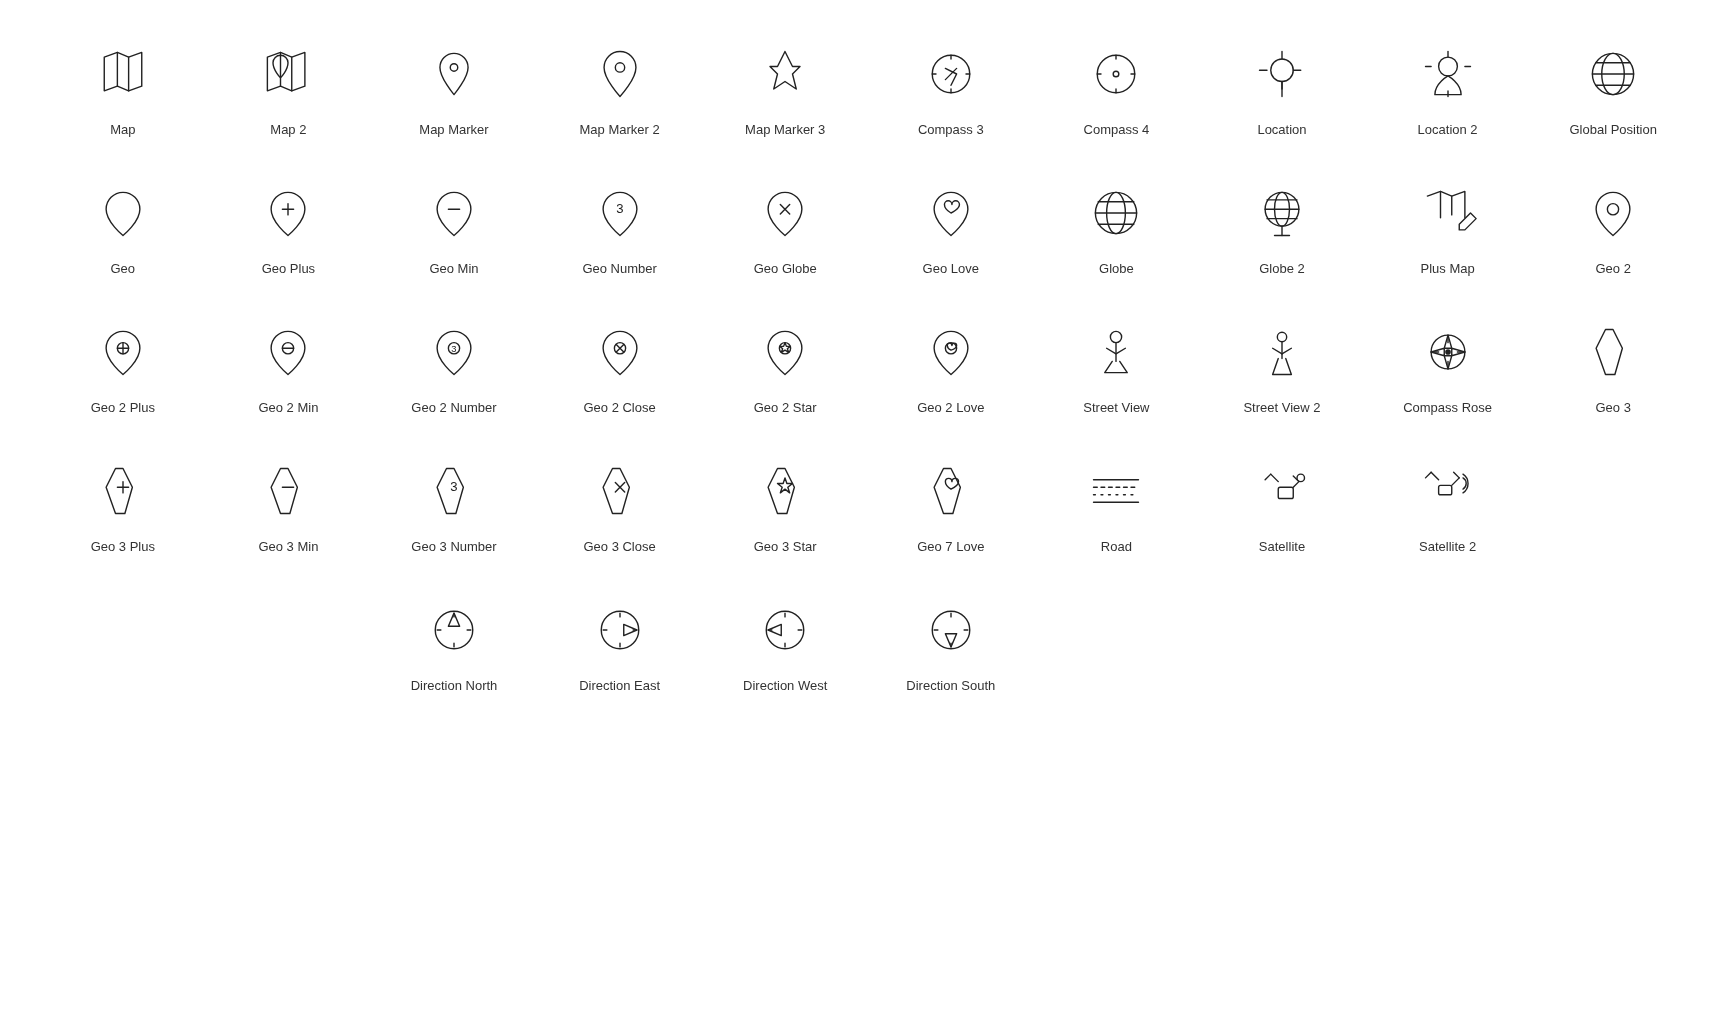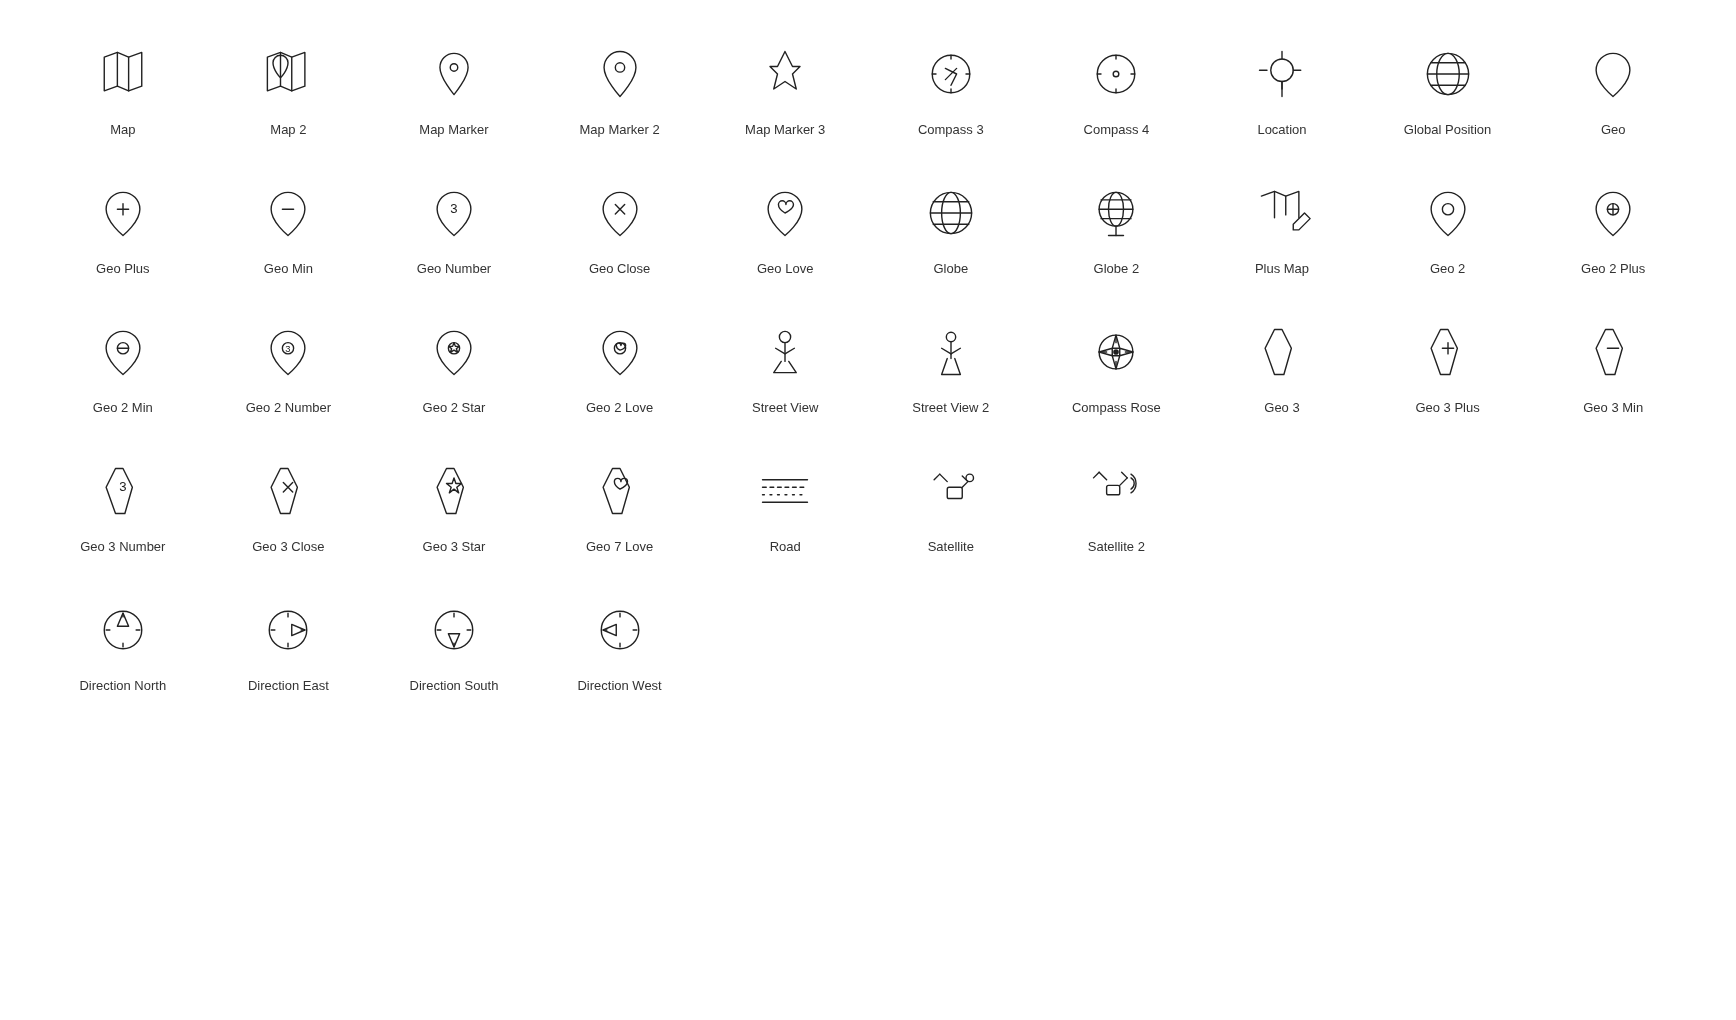--- a/index.html
+++ b/index.html
@@ -113,20 +113,33 @@
           <circle cx="32" cy="28" r="12"></circle>
           <path d="M32 16V8M32 48v-8M44 28h8M8 28h8"></path>
           <line x1="32" y1="40" x2="32" y2="56"></line>
         </svg>
       </span>
       <span class="icon-label">Location</span>
     </div>
     <div class="icon-item">
       <span>
         <svg viewBox="0 0 64 64">
+          <circle cx="32" cy="24" r="10"></circle>
+          <path d="M32 34c0 0-14 8-14 20h28c0-12-14-20-14-20z"></path>
+          <line x1="32" y1="14" x2="32" y2="8"></line>
+          <line x1="32" y1="56" x2="32" y2="50"></line>
+          <line x1="8" y1="24" x2="14" y2="24"></line>
+          <line x1="50" y1="24" x2="56" y2="24"></line>
+        </svg>
+      </span>
+      <span class="icon-label">Location 2</span>
+    </div>
+    <div class="icon-item">
+      <span>
+        <svg viewBox="0 0 64 64">
           <circle cx="32" cy="32" r="22"></circle>
           <ellipse cx="32" cy="32" rx="12" ry="22"></ellipse>
           <line x1="10" y1="32" x2="54" y2="32"></line>
           <line x1="14" y1="20" x2="50" y2="20"></line>
           <line x1="14" y1="44" x2="50" y2="44"></line>
         </svg>
       </span>
       <span class="icon-label">Global Position</span>
     </div>
     <div class="icon-item">
@@ -166,21 +179,21 @@
       <span class="icon-label">Geo Number</span>
     </div>
     <div class="icon-item">
       <span>
         <svg viewBox="0 0 64 64">
           <path d="M32 10c-9.94 0-18 8.06-18 18 0 13.5 18 28 18 28s18-14.5 18-28c0-9.94-8.06-18-18-18z"></path>
           <line x1="27" y1="23" x2="37" y2="33"></line>
           <line x1="37" y1="23" x2="27" y2="33"></line>
         </svg>
       </span>
-      <span class="icon-label">Geo Close</span>
+      <span class="icon-label">Geo Globe</span>
     </div>
     <div class="icon-item">
       <span>
         <svg viewBox="0 0 64 64">
           <path d="M32 10c-9.94 0-18 8.06-18 18 0 13.5 18 28 18 28s18-14.5 18-28c0-9.94-8.06-18-18-18z"></path>
           <path d="M32 32s-7-4-7-9a4 4 0 018 0 4 4 0 018 0c0 5-9 9-9 9z"></path>
         </svg>
       </span>
       <span class="icon-label">Geo Love</span>
     </div>
@@ -258,20 +271,31 @@
           <text x="29" y="32" font-size="10" stroke="none" fill="#222" font-family="Arial">3</text>
         </svg>
       </span>
       <span class="icon-label">Geo 2 Number</span>
     </div>
     <div class="icon-item">
       <span>
         <svg viewBox="0 0 64 64">
           <path d="M32 10c-9.94 0-18 8.06-18 18 0 13.5 18 28 18 28s18-14.5 18-28c0-9.94-8.06-18-18-18z"></path>
           <circle cx="32" cy="28" r="6"></circle>
+          <line x1="28" y1="24" x2="36" y2="32"></line>
+          <line x1="36" y1="24" x2="28" y2="32"></line>
+        </svg>
+      </span>
+      <span class="icon-label">Geo 2 Close</span>
+    </div>
+    <div class="icon-item">
+      <span>
+        <svg viewBox="0 0 64 64">
+          <path d="M32 10c-9.94 0-18 8.06-18 18 0 13.5 18 28 18 28s18-14.5 18-28c0-9.94-8.06-18-18-18z"></path>
+          <circle cx="32" cy="28" r="6"></circle>
           <path d="M32 22l1.5 4h4l-3 2.5 1.5 4-4-2.5-4 2.5 1.5-4-3-2.5h4z"></path>
         </svg>
       </span>
       <span class="icon-label">Geo 2 Star</span>
     </div>
     <div class="icon-item">
       <span>
         <svg viewBox="0 0 64 64">
           <path d="M32 10c-9.94 0-18 8.06-18 18 0 13.5 18 28 18 28s18-14.5 18-28c0-9.94-8.06-18-18-18z"></path>
           <circle cx="32" cy="28" r="6"></circle>
@@ -437,31 +461,31 @@
           <path d="M50 32l-14-6v12L50 32z"></path>
         </svg>
       </span>
       <span class="icon-label">Direction East</span>
     </div>
     <div class="icon-item">
       <span>
         <svg viewBox="0 0 64 64">
           <circle cx="32" cy="32" r="20"></circle>
           <path d="M32 14v4M32 46v4M14 32h4M46 32h4"></path>
+          <path d="M14 32l14-6v12L14 32z"></path>
+        </svg>
+      </span>
+      <span class="icon-label">Direction West</span>
+    </div>
+    <div class="icon-item">
+      <span>
+        <svg viewBox="0 0 64 64">
+          <circle cx="32" cy="32" r="20"></circle>
+          <path d="M32 14v4M32 46v4M14 32h4M46 32h4"></path>
           <path d="M32 50l6-14H26l6 14z"></path>
         </svg>
       </span>
       <span class="icon-label">Direction South</span>
-    </div>
-    <div class="icon-item">
-      <span>
-        <svg viewBox="0 0 64 64">
-          <circle cx="32" cy="32" r="20"></circle>
-          <path d="M32 14v4M32 46v4M14 32h4M46 32h4"></path>
-          <path d="M14 32l14-6v12L14 32z"></path>
-        </svg>
-      </span>
-      <span class="icon-label">Direction West</span>
     </div>
     <div class="icon-item"></div>
     <div class="icon-item"></div>
     <div class="icon-item"></div>
   </div>
 
 </body></html>

